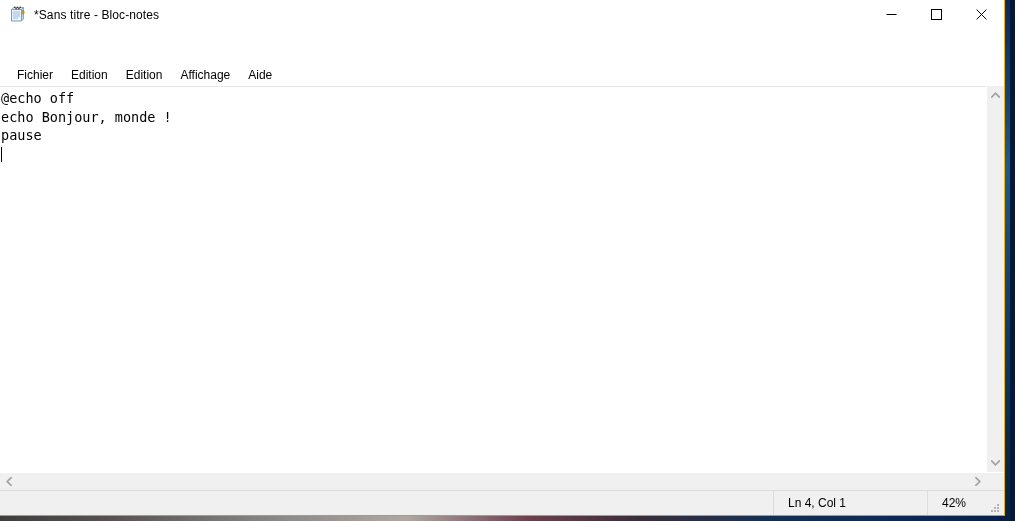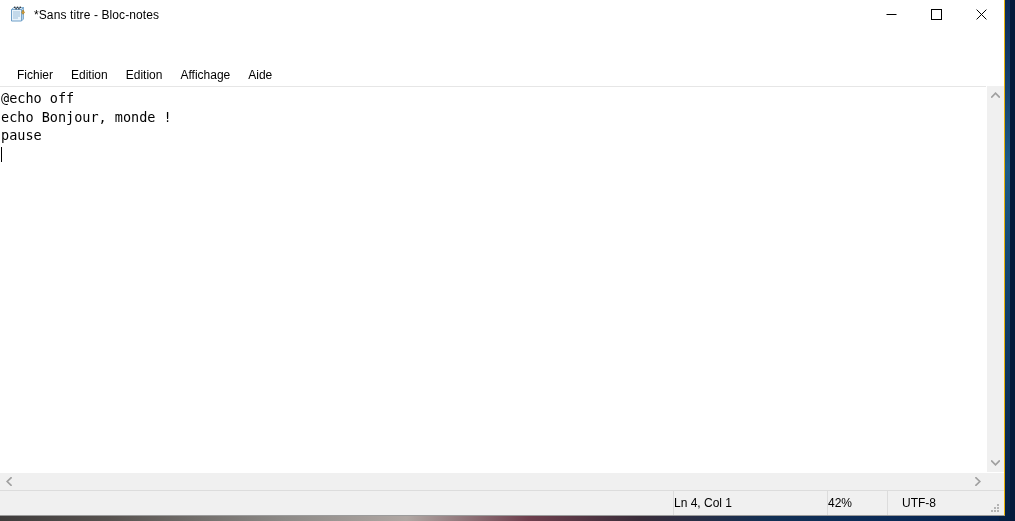--- a/index.html
+++ b/index.html
@@ -227,20 +227,21 @@
     align-items: stretch;
     font-size: 12px;
     color: #000000;
     position: relative;
   }
   #status-spacer { flex: 1 1 auto; }
   .status-cell {
     display: flex;
     align-items: center;
     border-left: 1px solid #dcdcdc;
+    padding-left: 14px;
     box-sizing: border-box;
     white-space: nowrap;
     cursor: default;
   }
   #status-position { width: 154px; }
   #status-zoom     { width: 60px; }
   #status-eol      { width: 133px; }
   #status-encoding { width: 100px; padding-left: 14px; }
   #resize-grip {
     width: 17px;
@@ -352,21 +353,20 @@
         <path d="M1 0.8 L4.8 4.5 L1 8.2" fill="none" stroke="#a0a0a0" stroke-width="1.7" stroke-linecap="square"></path>
       </svg>
     </div>
     <div id="hscroll-corner"></div>
   </div>
 
   <div id="statusbar">
     <div id="status-spacer"></div>
     <div class="status-cell" id="status-position">Ln 4, Col 1</div>
     <div class="status-cell" id="status-zoom">42%</div>
-    <div class="status-cell" id="status-encoding">UTF-8</div>
     <div id="resize-grip">
       <svg width="11" height="11" viewBox="0 0 11 11">
         <g fill="#b4b4b4">
           <rect x="7" y="3" width="2" height="2"></rect>
           <rect x="4" y="6" width="2" height="2"></rect>
           <rect x="7" y="6" width="2" height="2"></rect>
           <rect x="1" y="9" width="2" height="2"></rect>
           <rect x="4" y="9" width="2" height="2"></rect>
           <rect x="7" y="9" width="2" height="2"></rect>
         </g>

